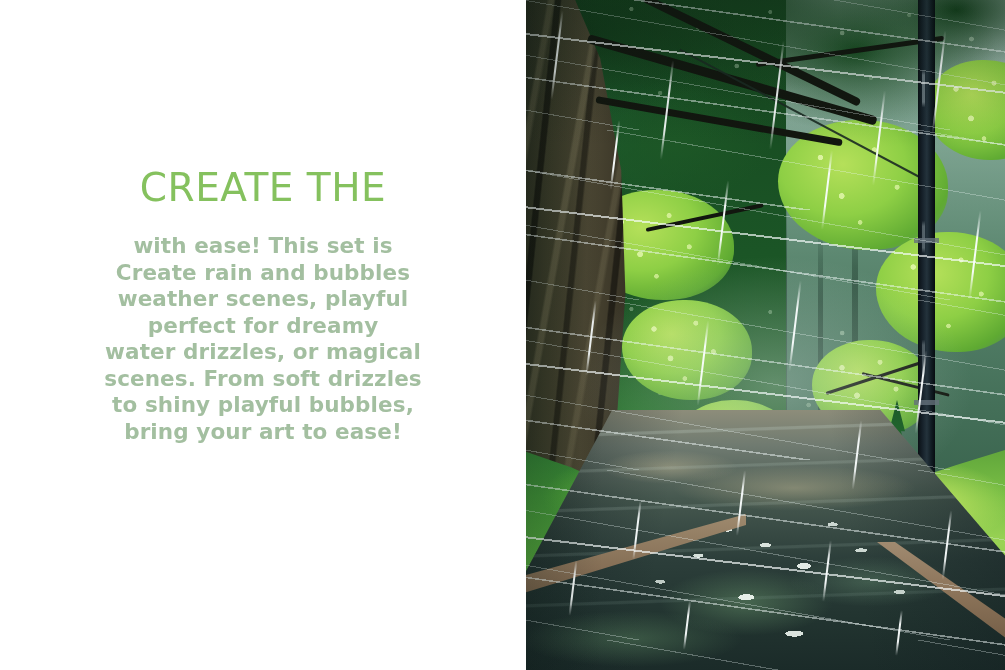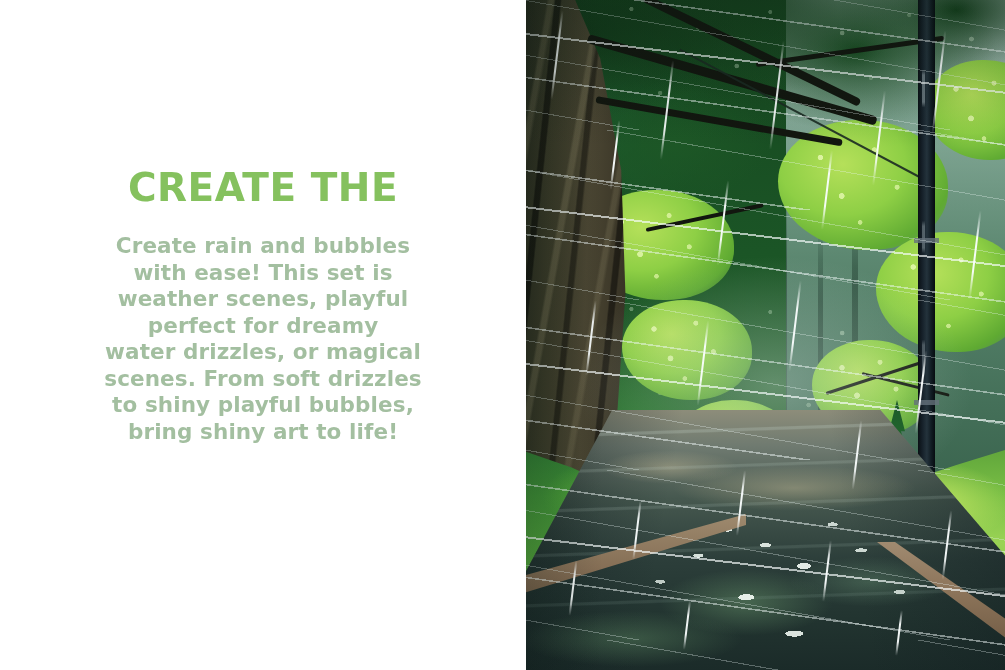--- a/index.html
+++ b/index.html
@@ -26,21 +26,21 @@
     flex-direction:column;
     align-items:center;
     justify-content:flex-start;
     padding-top:166px;
   }
   #headline {
     width:420px;
     text-align:center;
     color:#85c15e;
     font-family:"DejaVu Sans", sans-serif;
-    font-weight:bold;
+    font-weight:normal;
     font-size:39px;
     line-height:43px;
     letter-spacing:0.5px;
     text-transform:uppercase;
     -webkit-font-smoothing:antialiased;
   }
   #headline .hl-line { display:block; white-space:nowrap; }
   #body-copy {
     width:360px;
     margin-top:24px;
@@ -349,28 +349,28 @@
 
 <div id="poster">
 
   <div id="text-panel">
 
     <div id="headline">
       <span class="hl-line">CREATE THE</span>
     </div>
 
     <div id="body-copy">
+      <span class="bd-line">with ease! This set is</span>
       <span class="bd-line">Create rain and bubbles</span>
-      <span class="bd-line">with ease! This set is</span>
       <span class="bd-line">weather scenes, playful</span>
       <span class="bd-line">perfect for dreamy</span>
       <span class="bd-line">water drizzles, or magical</span>
       <span class="bd-line">scenes. From soft drizzles</span>
       <span class="bd-line">to shiny playful bubbles,</span>
-      <span class="bd-line">bring shiny art to life!</span>
+      <span class="bd-line">bring your art to ease!</span>
     </div>
 
   </div>
 
   <div id="art-panel">
 
     <div class="layer" id="sky"></div>
 
     <div class="layer" id="far-forest">
       <div class="vtrunk" style="left:38%;width:6px;height:300px;"></div>

